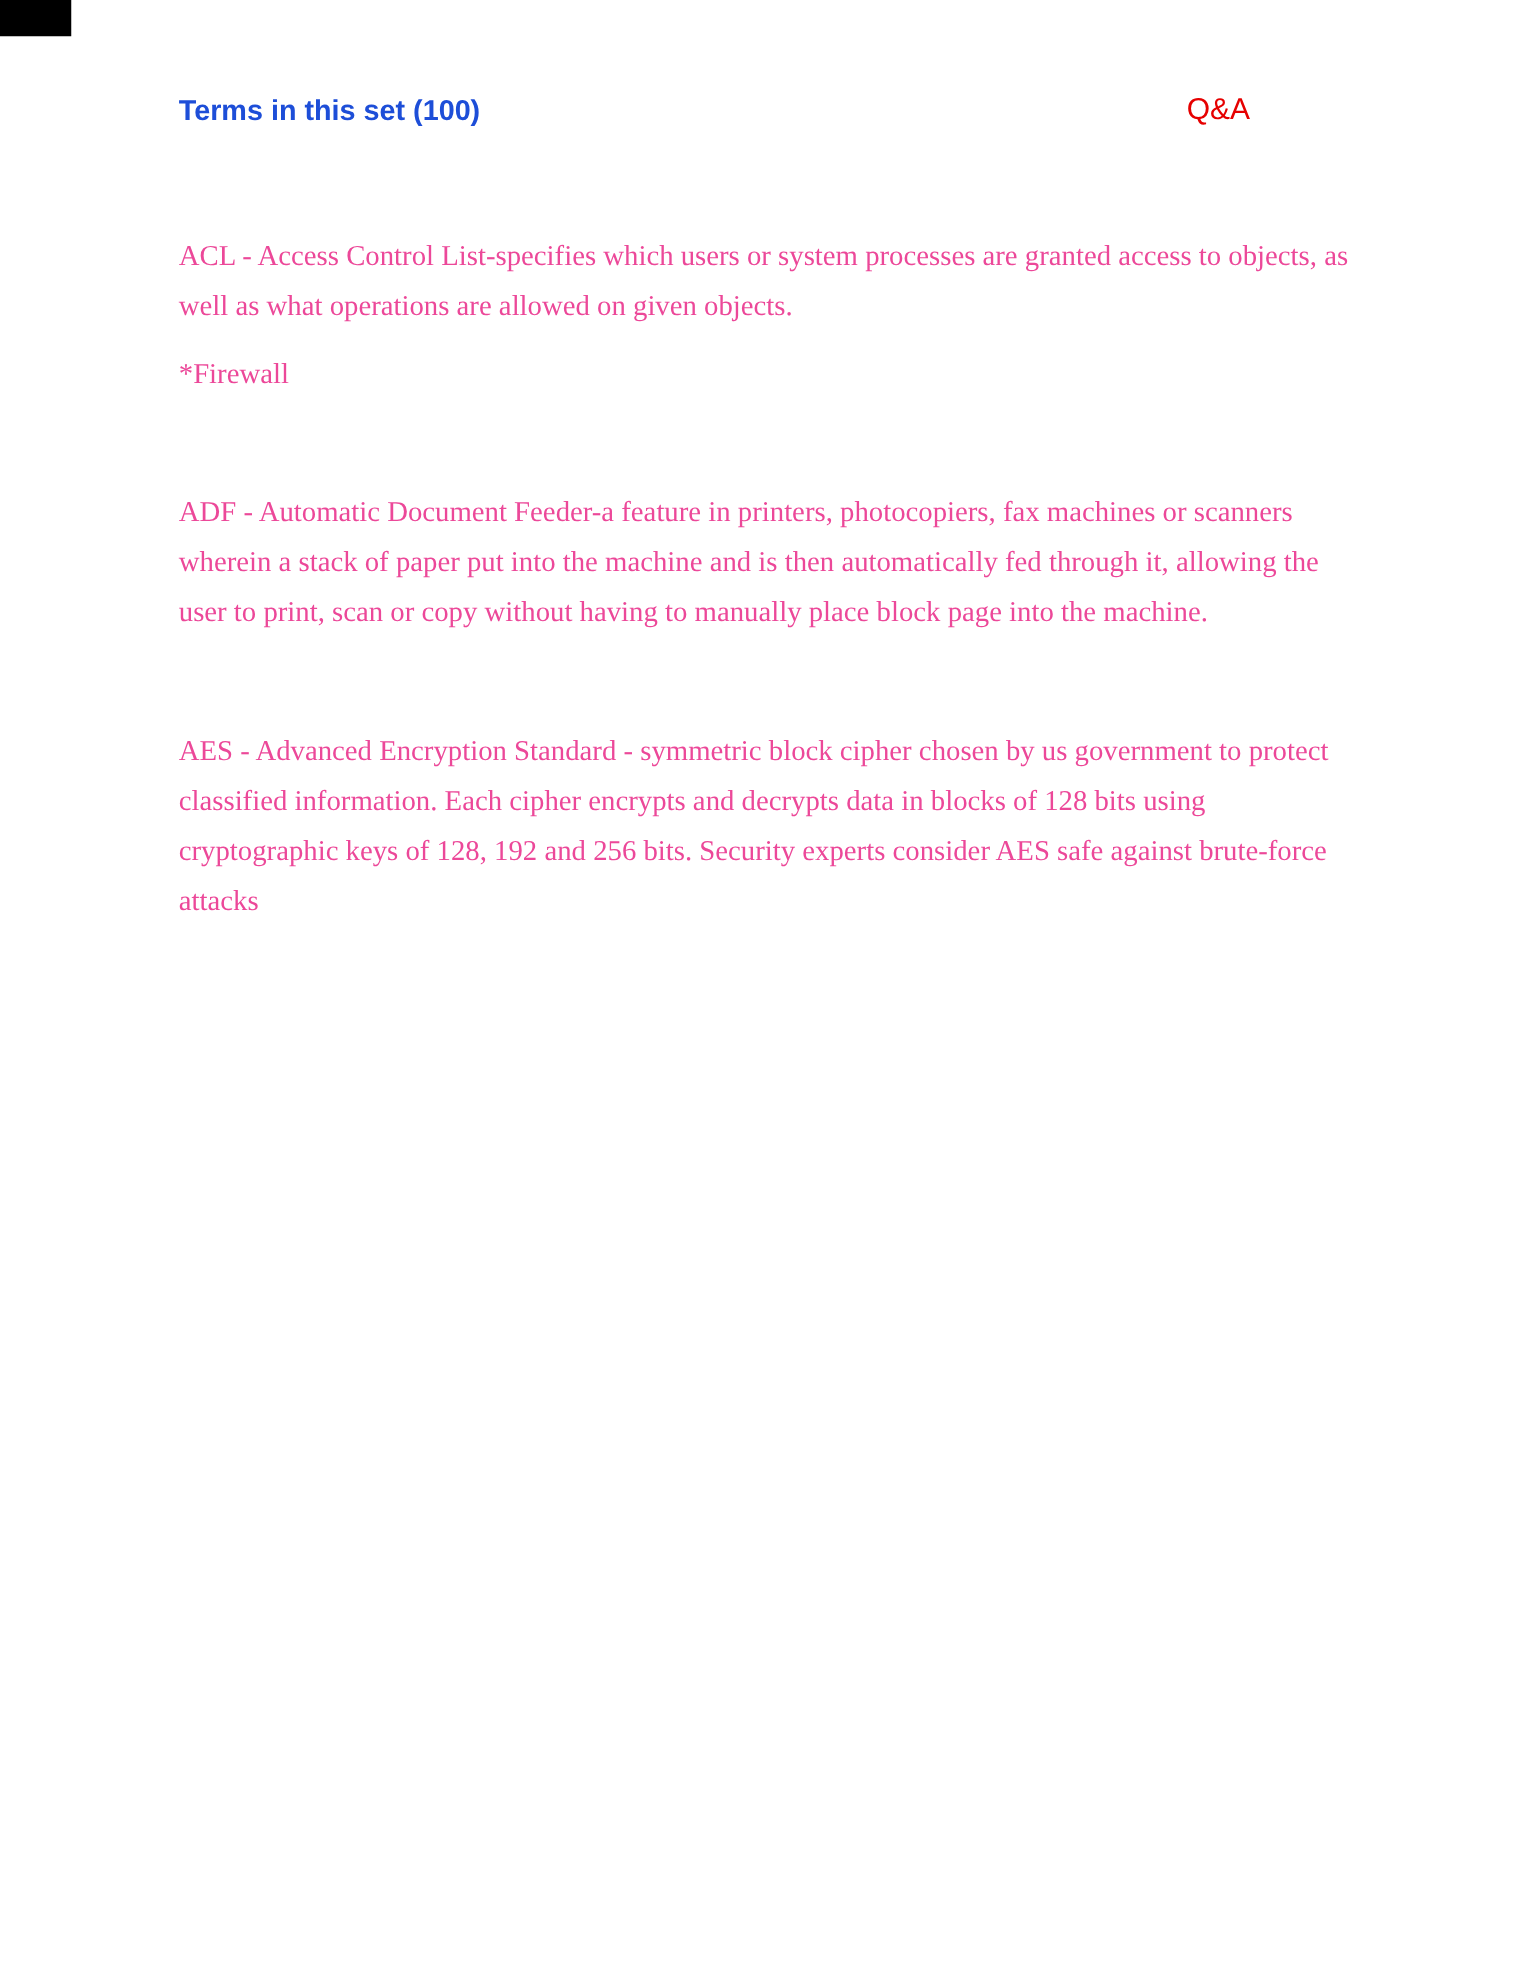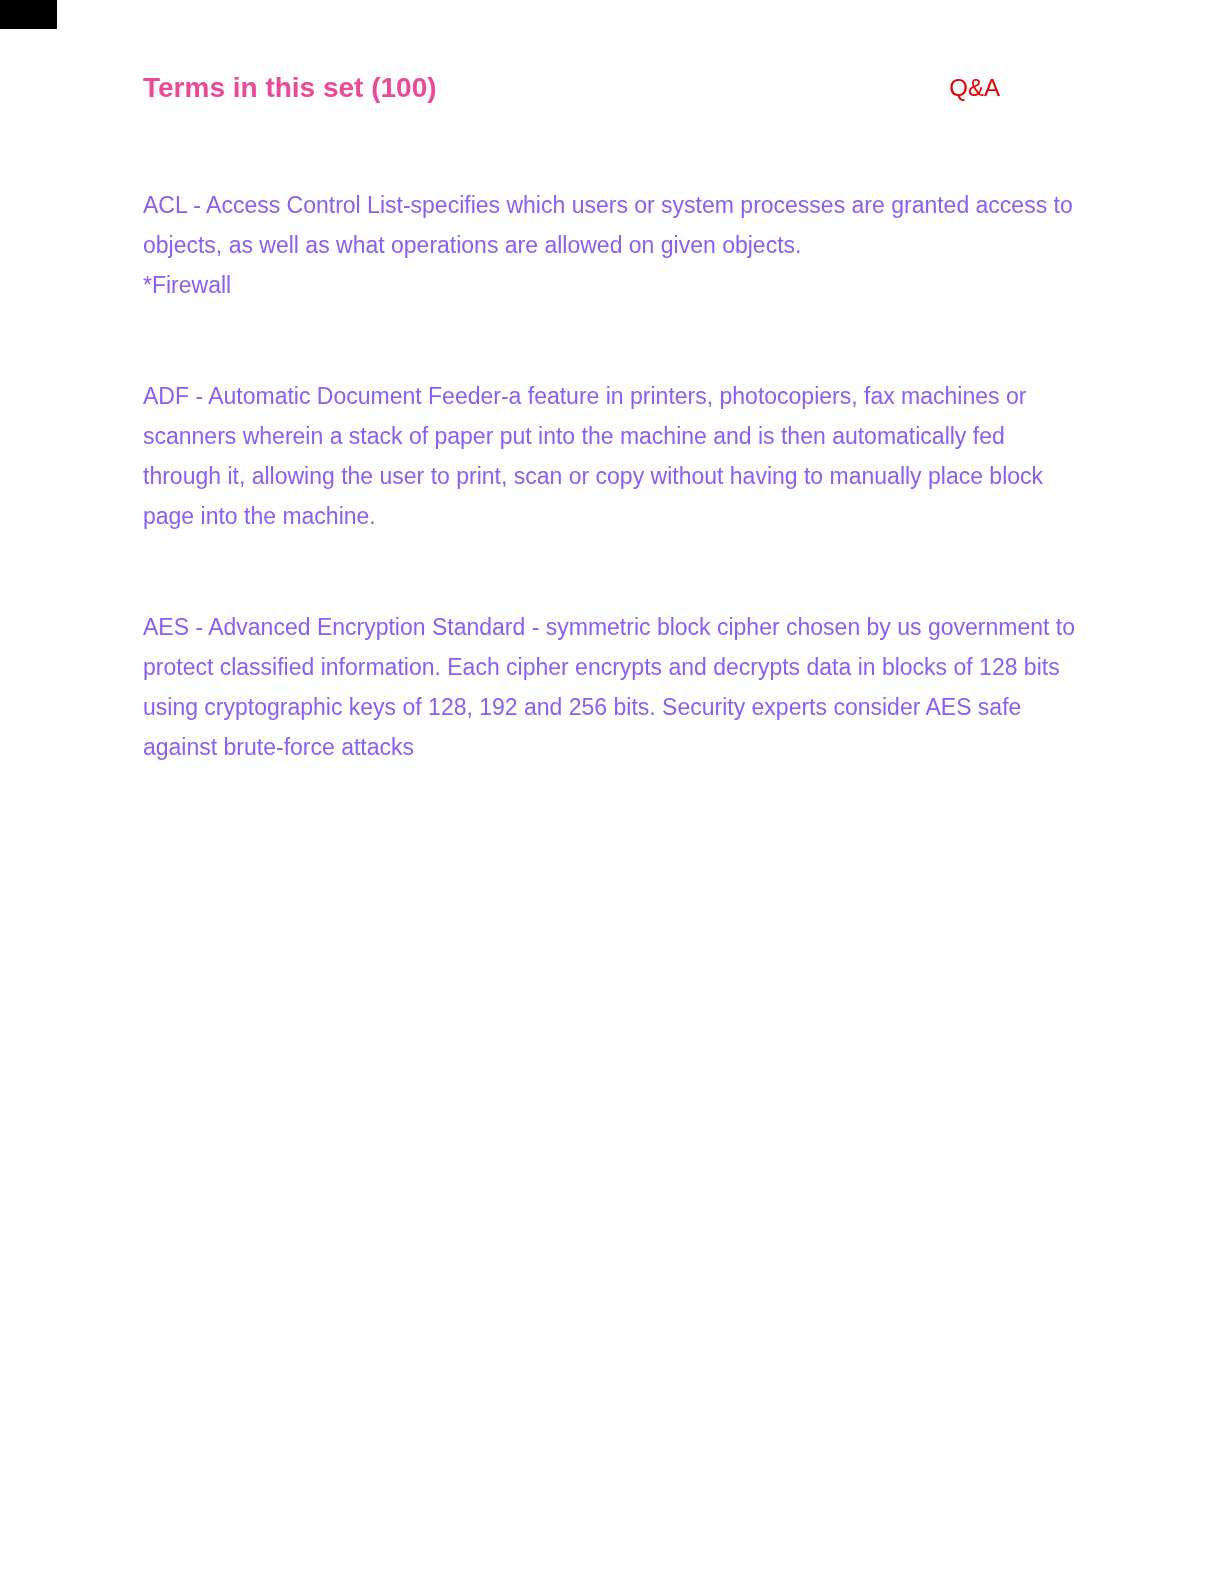--- a/index.html
+++ b/index.html
@@ -30,46 +30,48 @@
   }
   .page-header {
     display: flex;
     justify-content: space-between;
     align-items: flex-start;
     width: 857px;
     margin-bottom: 81px;
   }
   .page-header h1 {
     margin: 0;
-    font-size: 28px;
+    font-size: 23px;
     line-height: 32px;
     font-weight: bold;
-    color: #ec4899;
+    color: #1d4ed8;
   }
   .qa-link {
     font-size: 24px;
     line-height: 32px;
     font-weight: normal;
     color: var(--qa-color, #e60000);
     text-decoration: none;
     cursor: pointer;
   }
   .terms-list {
     width: 940px;
   }
   .term {
     margin: 0 0 71px 0;
   }
   .term p {
     margin: 0;
     font-size: 23px;
     line-height: 40px;
-    color: #8b5cf6;
+    color: #ec4899;
+    font-family: Liberation Serif, serif;
   }
   .term p.answer {
+    margin-top: 14px;
   }
 </style>
 </head>
 <body>
 
 <div class="corner-mark"></div>
 
 <div class="page">
 
   <header class="page-header">

